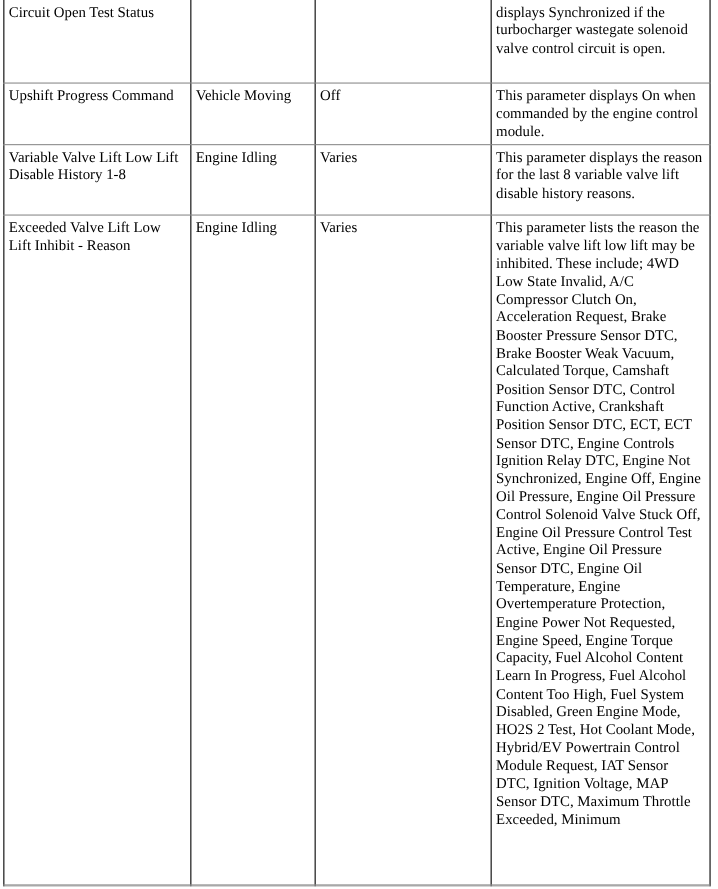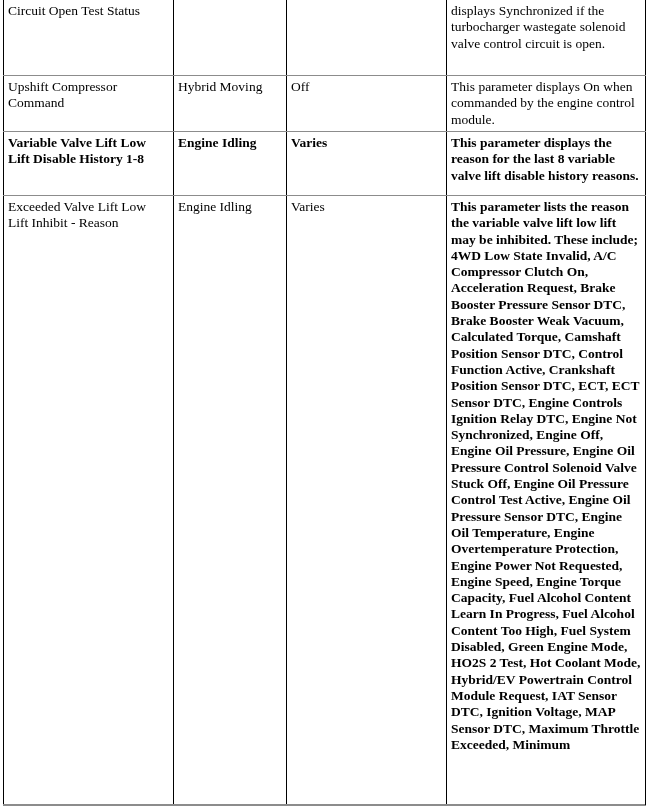--- a/index.html
+++ b/index.html
@@ -52,28 +52,27 @@
   col.c3 { width: 160px; }
   col.c4 { width: 199px; }
 
   
   td.v-center { vertical-align: middle; }
   td.v-top    { vertical-align: top; }
 
   
   tr.r1 { height: 76px; }
   tr.r2 { height: 56px; }
-  tr.r3 { height: 64px; font-weight: bold; }
+  tr.r3 { height: 64px; }
   tr.r4 { height: 610px; }
 
   
   td.overflow-cell {
     padding-top: 3px;
     vertical-align: top;
-    font-weight: bold;
   }
 
   .cell-text { display: block; }
 
   
   #bottom-mask {
     position: absolute;
     left: 0;
     top: 806px;
     width: 653px;
@@ -113,24 +112,24 @@
         <td class="v-center">
           <span class="cell-text"></span>
         </td>
         <td class="v-top">
           <span class="cell-text">displays Synchronized if the turbocharger wastegate solenoid valve control circuit is open.</span>
         </td>
       </tr>
 
       <tr class="r2">
         <td class="v-center">
-          <span class="cell-text">Upshift Compressor Command</span>
+          <span class="cell-text">Upshift Progress Command</span>
         </td>
         <td class="v-center">
-          <span class="cell-text">Hybrid Moving</span>
+          <span class="cell-text">Vehicle Moving</span>
         </td>
         <td class="v-center">
           <span class="cell-text">Off</span>
         </td>
         <td class="v-top">
           <span class="cell-text">This parameter displays On when commanded by the engine control module.</span>
         </td>
       </tr>
 
       <tr class="r3">

